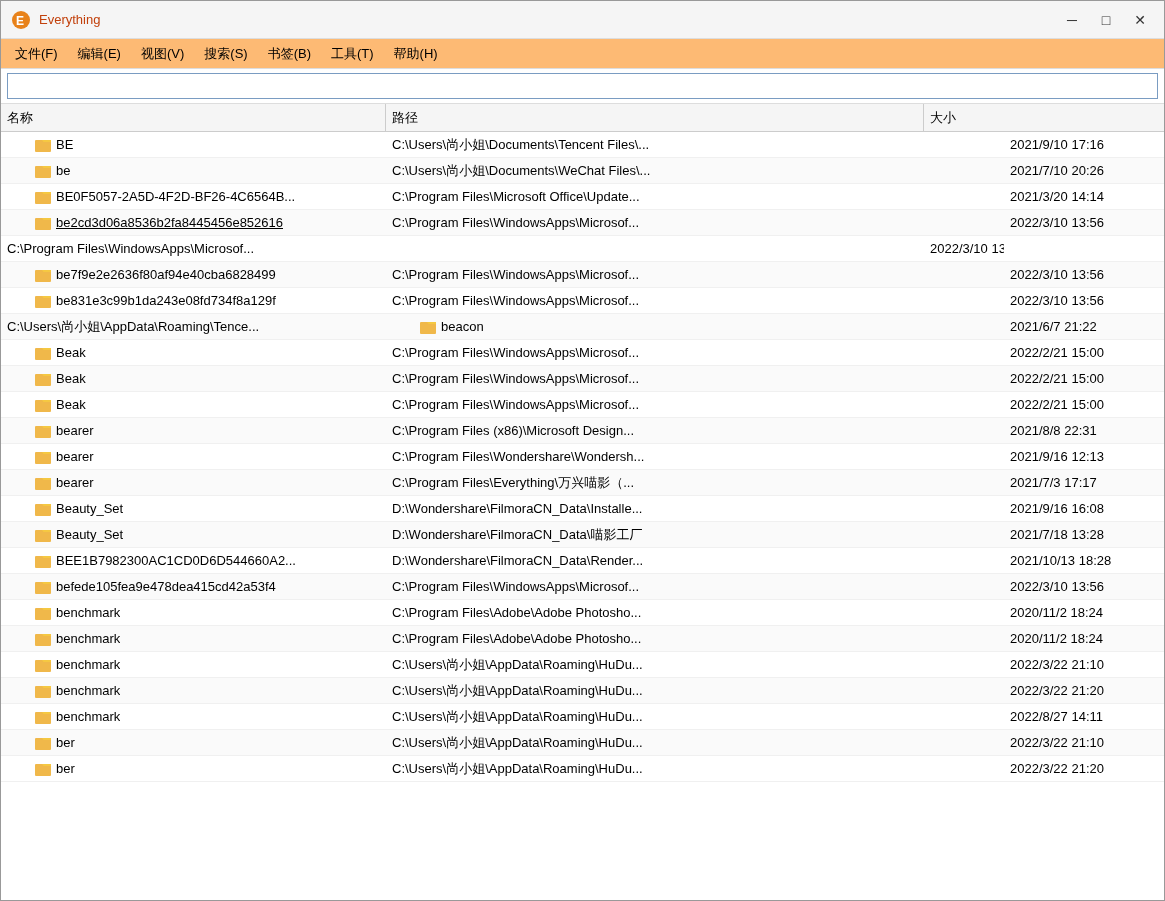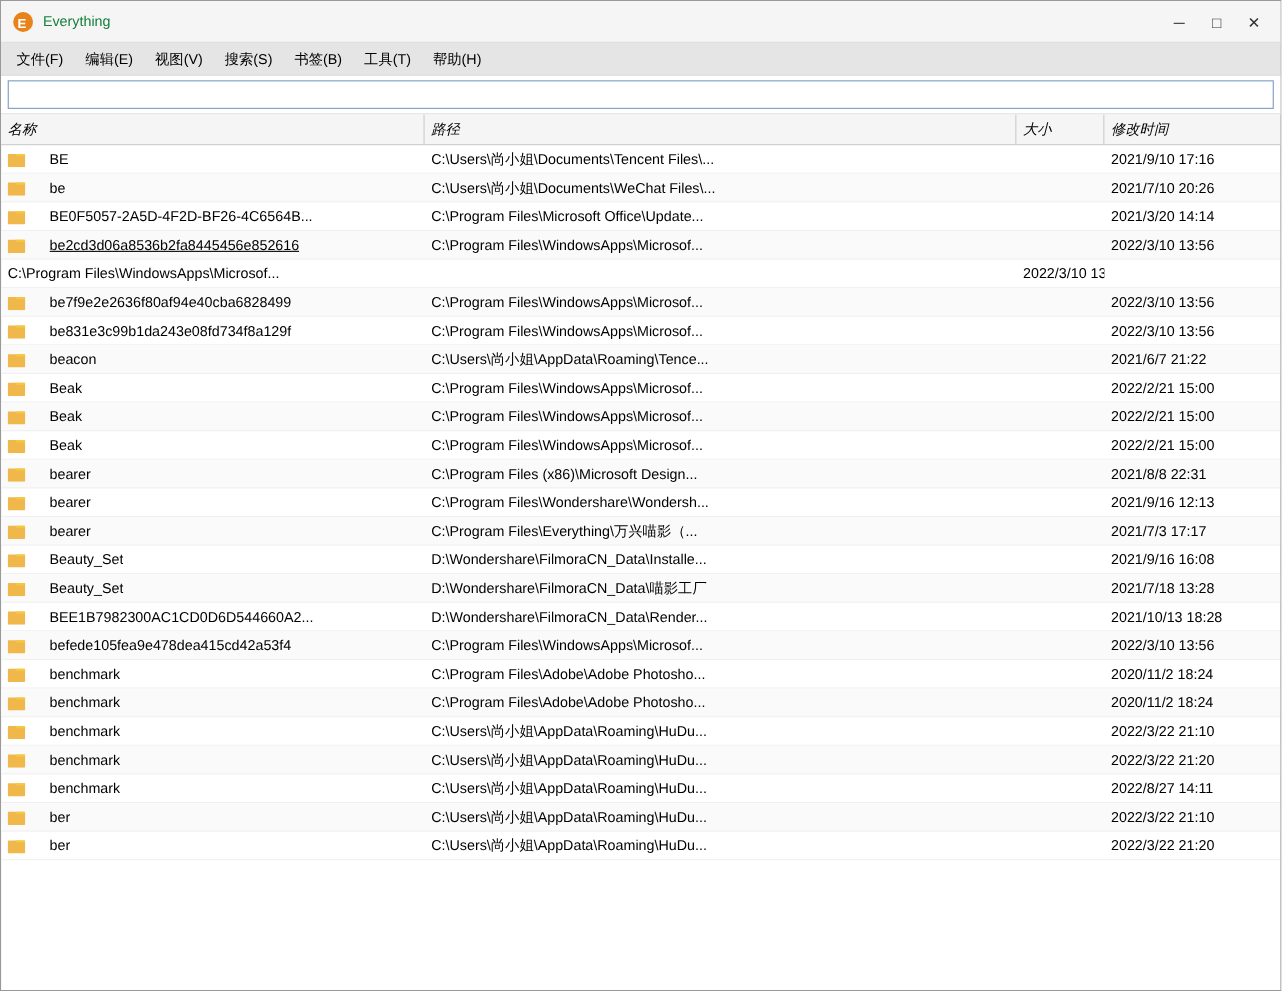--- a/index.html
+++ b/index.html
@@ -37,21 +37,21 @@
       display: flex;
       align-items: center;
       gap: 8px;
     }
     .title-icon {
       width: 20px;
       height: 20px;
     }
     .title-text {
       font-size: 13px;
-      color: #15803d;
+      color: #c2410c;
     }
     .title-controls {
       display: flex;
       gap: 2px;
     }
     .title-btn {
       width: 32px;
       height: 26px;
       background: transparent;
       border: none;
@@ -59,21 +59,21 @@
       display: flex;
       align-items: center;
       justify-content: center;
       font-size: 14px;
       color: #333;
     }
     .menu-bar {
       height: 30px;
       display: flex;
       align-items: center;
-      background: #e5e5e5;
+      background: #fdba74;
       border-bottom: 1px solid #ddd;
       padding: 0 4px;
     }
     .menu-item {
       padding: 4px 10px;
       cursor: pointer;
       font-size: 13px;
       color: #000;
       border-radius: 2px;
     }
@@ -110,21 +110,20 @@
     .list-header-cell {
       padding: 0 6px;
       font-size: 13px;
       font-weight: normal;
       color: #000;
       height: 100%;
       display: flex;
       align-items: center;
       border-right: 1px solid #ccc;
       cursor: pointer;
-      font-style: italic;
     }
     .list-header-cell:last-child {
       border-right: none;
     }
     .list-body {
       flex: 1;
       overflow-y: scroll;
       overflow-x: hidden;
     }
     .list-row {
@@ -143,21 +142,22 @@
       font-size: 13px;
       color: #000;
       overflow: hidden;
       text-overflow: ellipsis;
       white-space: nowrap;
       height: 100%;
       display: flex;
       align-items: center;
     }
     .list-cell.name {
-      gap: 22px;
+      gap: 5px;
+      margin-left: 28px;
     }
     .list-cell.size {
       justify-content: flex-end;
     }
     
     .list-body::-webkit-scrollbar {
       width: 12px;
     }
     .list-body::-webkit-scrollbar-track {
       background: #f0f0f0;
@@ -199,21 +199,20 @@
 
   <div class="search-bar">
     <input class="search-input" type="text" style="">
   </div>
 
   <div class="list-container">
     <div class="list-header">
       <div class="list-header-cell">名称</div>
       <div class="list-header-cell">路径</div>
       <div class="list-header-cell">大小</div>
-      <div class="list-header-cell">修改时间</div>
     </div>
     <div class="list-body" id="list-body">
     <div class="list-row">
           <div class="list-cell name">
             <svg width="16" height="14" viewBox="0 0 16 14" style="flex-shrink: 0;">
               <rect x="0" y="2" width="16" height="12" rx="1" fill="#f0b84a"></rect>
               <path d="M0,2 L7,2 L8.5,4 L16,4 L16,2 L0,2 Z" fill="#f5c842"></path>
             </svg>
             <span style="overflow: hidden; text-overflow: ellipsis; white-space: nowrap;">BE</span>
           </div>
@@ -280,28 +279,28 @@
               <rect x="0" y="2" width="16" height="12" rx="1" fill="#f0b84a"></rect>
               <path d="M0,2 L7,2 L8.5,4 L16,4 L16,2 L0,2 Z" fill="#f5c842"></path>
             </svg>
             <span style="overflow: hidden; text-overflow: ellipsis; white-space: nowrap;">be831e3c99b1da243e08fd734f8a129f</span>
           </div>
           <div class="list-cell">C:\Program Files\WindowsApps\Microsof...</div>
           <div class="list-cell size"></div>
           <div class="list-cell">2022/3/10 13:56</div>
         </div>
         <div class="list-row">
+          <div class="list-cell">C:\Users\尚小姐\AppData\Roaming\Tence...</div>
           <div class="list-cell name">
             <svg width="16" height="14" viewBox="0 0 16 14" style="flex-shrink: 0;">
               <rect x="0" y="2" width="16" height="12" rx="1" fill="#f0b84a"></rect>
               <path d="M0,2 L7,2 L8.5,4 L16,4 L16,2 L0,2 Z" fill="#f5c842"></path>
             </svg>
             <span style="overflow: hidden; text-overflow: ellipsis; white-space: nowrap;">beacon</span>
           </div>
-          <div class="list-cell">C:\Users\尚小姐\AppData\Roaming\Tence...</div>
           <div class="list-cell size"></div>
           <div class="list-cell">2021/6/7 21:22</div>
         </div>
         <div class="list-row">
           <div class="list-cell name">
             <svg width="16" height="14" viewBox="0 0 16 14" style="flex-shrink: 0;">
               <rect x="0" y="2" width="16" height="12" rx="1" fill="#f0b84a"></rect>
               <path d="M0,2 L7,2 L8.5,4 L16,4 L16,2 L0,2 Z" fill="#f5c842"></path>
             </svg>
             <span style="overflow: hidden; text-overflow: ellipsis; white-space: nowrap;">Beak</span>

